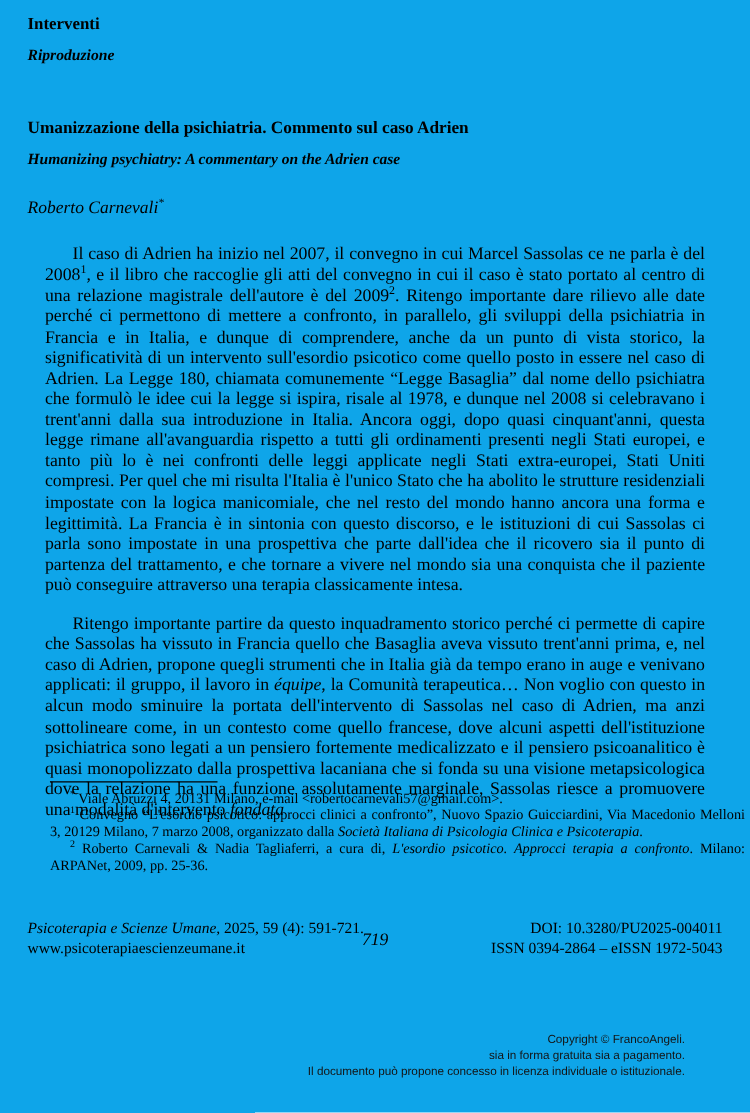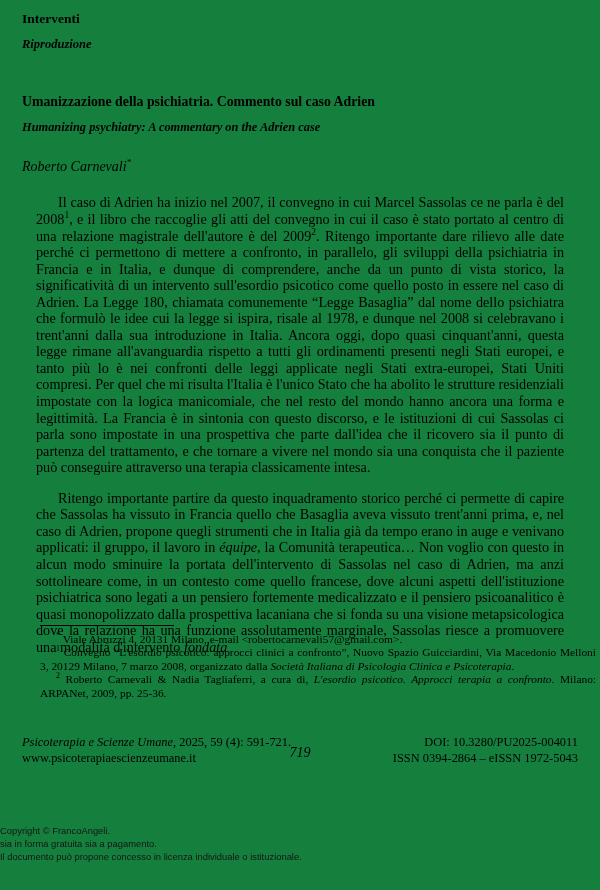--- a/index.html
+++ b/index.html
@@ -12,21 +12,21 @@
     height: 890px;
     font-family: "Liberation Serif", serif;
     color: #000000;
     -webkit-font-smoothing: antialiased;
   }
   .page {
     position: relative;
     width: 600px;
     height: 890px;
     overflow: hidden;
-    background: #15803d;
+    background: #0ea5e9;
   }
   .content {
     position: absolute;
     left: 22px;
     top: 0;
     width: 556px;
   }
 
   
   .sec-it {
@@ -144,21 +144,21 @@
     font-size: 14px;
     font-style: italic;
   }
 
   
   .copyright {
     position: absolute;
     left: 0;
     top: 824px;
     width: 548px;
-    text-align: left;
+    text-align: right;
     font-family: "Liberation Sans", sans-serif;
     font-size: 9.4px;
     line-height: 13.2px;
     color: #141414;
   }
   .copyright div { white-space: nowrap; }
 </style>
 </head>
 <body>
 

